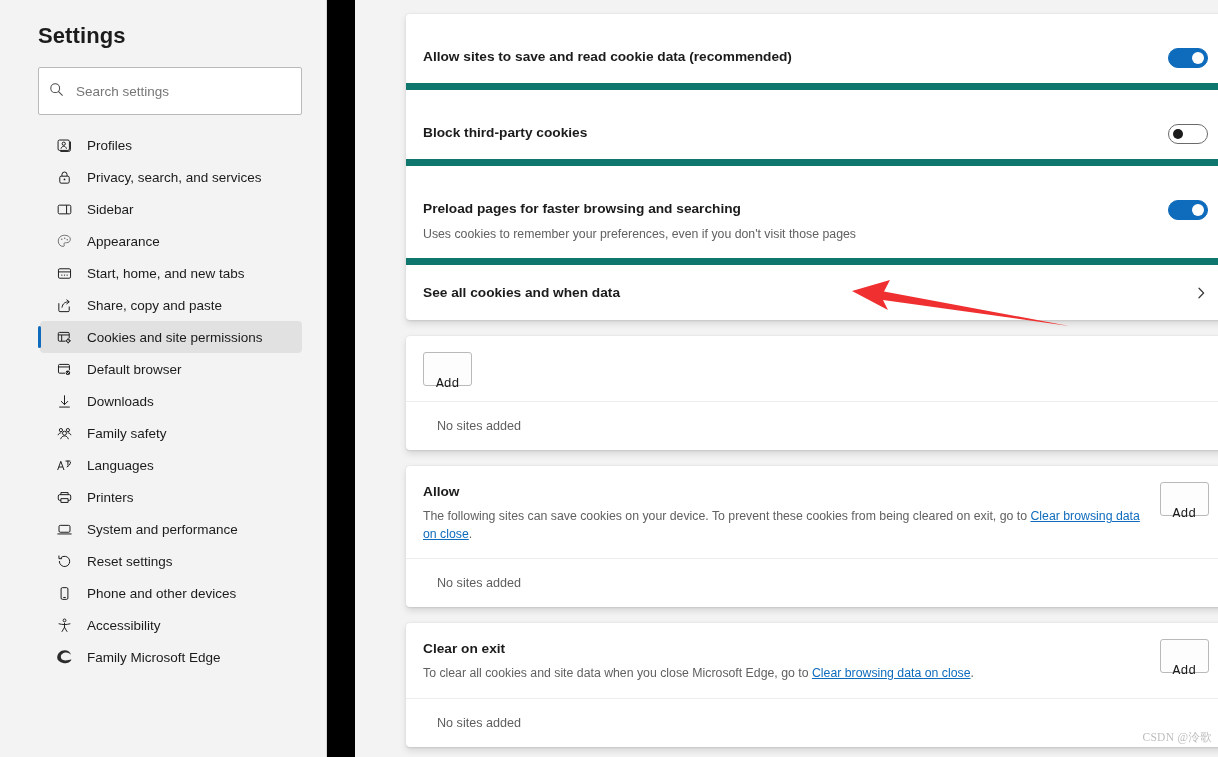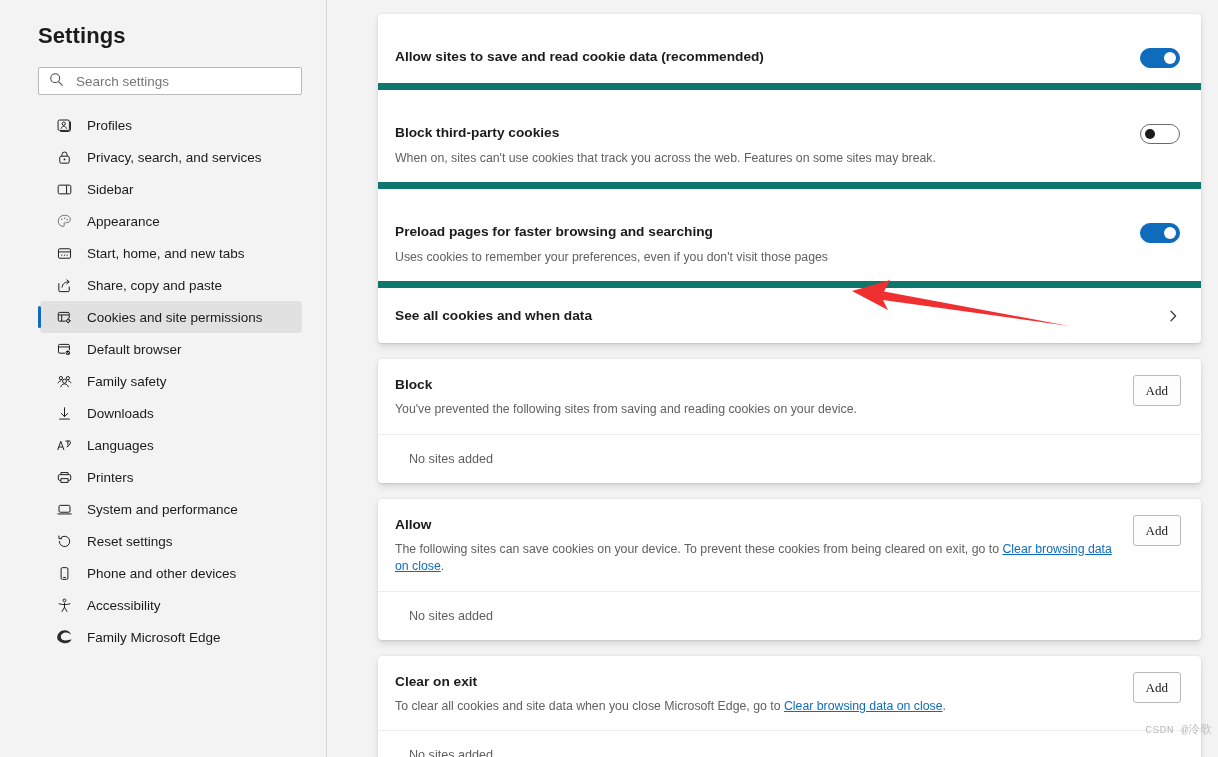--- a/index.html
+++ b/index.html
@@ -8,21 +8,22 @@
     width: 1218px; height: 757px;
     overflow: hidden;
     background: #ffffff;
     font-family: "Liberation Sans", "DejaVu Sans", sans-serif;
     -webkit-font-smoothing: antialiased;
   }
   #app {
     position: relative;
     width: 1218px; height: 757px;
     display: flex;
-    background: #a21caf;
+    background: #000000;
+    gap: 28px;
   }
 
   
   .sidebar {
     width: 327px;
     height: 757px;
     background: #f3f3f3;
     border-right: 1px solid #d6d6d6;
     flex: 0 0 327px;
     position: relative;
@@ -31,21 +32,21 @@
   .settings-title {
     font-size: 22px;
     font-weight: 600;
     color: #1b1b1b;
     padding: 22px 0 0 38px;
     letter-spacing: .1px;
     line-height: 28px;
   }
   .search-wrap {
     margin: 17px 24px 0 38px;
-    height: 28px;
+    height: 48px;
     background: #ffffff;
     border: 1px solid #b9b9b9;
     border-radius: 2px;
     display: flex;
     align-items: center;
     padding: 0 10px;
   }
   .search-wrap svg { flex: 0 0 auto; }
   .search-input {
     border: 0;
@@ -222,25 +223,25 @@
     line-height: 17.5px;
     margin-top: 7px;
   }
   .add-btn {
     flex: 0 0 auto;
     min-width: 44px;
     height: 31px;
     background: #fdfdfd;
     border: 1px solid #b9b9b9;
     border-radius: 3px;
-    font-family: Liberation Serif, serif;
+    font-family: Liberation Mono, monospace;
     font-size: 13px;
     color: #1b1b1b;
     cursor: pointer;
-    padding: 0 12px;
+    padding: 16px 12px;
     line-height: 29px;
   }
   .empty-row {
     border-top: 1px solid #ededed;
     padding: 15px 20px 15px 31px;
     font-size: 12.6px;
     color: #5e5e5e;
     line-height: 18px;
   }
 
@@ -249,24 +250,24 @@
     position: absolute;
     left: 0; top: 0;
     width: 1218px; height: 757px;
     pointer-events: none;
   }
 
   
   .watermark {
     position: absolute;
     right: 6px;
-    bottom: 20px;
+    bottom: 12px;
     font-size: 11.5px;
     color: #bdbdbd;
-    font-family: Liberation Mono, monospace;
+    font-family: Liberation Serif, serif;
     letter-spacing: .3px;
     white-space: nowrap;
     margin-top: 38px;
   }
 </style>
 </head>
 <body>
 
 <div id="app">
 
@@ -383,40 +384,40 @@
             <circle cx="12.6" cy="12.4" r="2.4" fill="#1b1b1b"></circle>
             <path d="M11.4 12.4l.9.95 1.7-1.9" stroke="#f3f3f3" stroke-width="1" stroke-linecap="round" stroke-linejoin="round" fill="none"></path>
           </svg>
         </span>
         <span class="lbl">Default browser</span>
       </div>
 
       <div class="nav-item">
         <span class="ico">
           <svg width="17" height="17" viewBox="0 0 18 18" fill="none">
+            <line x1="9" y1="2.9" x2="9" y2="12.1" stroke="#1b1b1b" stroke-width="1.05" stroke-linecap="round"></line>
+            <path d="M5.6 8.9L9 12.3l3.4-3.4" stroke="#1b1b1b" stroke-width="1.05" stroke-linecap="round" stroke-linejoin="round" fill="none"></path>
+            <line x1="3.8" y1="14.9" x2="14.2" y2="14.9" stroke="#1b1b1b" stroke-width="1.05" stroke-linecap="round"></line>
+          </svg>
+        </span>
+        <span class="lbl">Downloads</span>
+      </div>
+
+      <div class="nav-item">
+        <span class="ico">
+          <svg width="17" height="17" viewBox="0 0 18 18" fill="none">
             <circle cx="5.2" cy="5.4" r="1.7" stroke="#1b1b1b" stroke-width="1.02"></circle>
             <circle cx="12.6" cy="5.4" r="1.7" stroke="#1b1b1b" stroke-width="1.02"></circle>
             <circle cx="9" cy="8.7" r="2.1" stroke="#1b1b1b" stroke-width="1.02"></circle>
             <path d="M2.3 10.4c.5-1.4 1.6-2.1 2.9-2.1" stroke="#1b1b1b" stroke-width="1.02" stroke-linecap="round"></path>
             <path d="M15.7 10.4c-.5-1.4-1.6-2.1-2.9-2.1" stroke="#1b1b1b" stroke-width="1.02" stroke-linecap="round"></path>
             <path d="M5 14.6c.6-2 2.1-3 4-3s3.4 1 4 3" stroke="#1b1b1b" stroke-width="1.02" stroke-linecap="round"></path>
           </svg>
         </span>
         <span class="lbl">Family safety</span>
-      </div>
-
-      <div class="nav-item">
-        <span class="ico">
-          <svg width="17" height="17" viewBox="0 0 18 18" fill="none">
-            <line x1="9" y1="2.9" x2="9" y2="12.1" stroke="#1b1b1b" stroke-width="1.05" stroke-linecap="round"></line>
-            <path d="M5.6 8.9L9 12.3l3.4-3.4" stroke="#1b1b1b" stroke-width="1.05" stroke-linecap="round" stroke-linejoin="round" fill="none"></path>
-            <line x1="3.8" y1="14.9" x2="14.2" y2="14.9" stroke="#1b1b1b" stroke-width="1.05" stroke-linecap="round"></line>
-          </svg>
-        </span>
-        <span class="lbl">Downloads</span>
       </div>
 
       <div class="nav-item">
         <span class="ico">
           <svg width="17" height="17" viewBox="0 0 18 18" fill="none">
             <path d="M1.9 13.4L5.1 4.6l3.2 8.8" stroke="#1b1b1b" stroke-width="1.05" stroke-linecap="round" stroke-linejoin="round" fill="none"></path>
             <line x1="3.1" y1="10.6" x2="7.1" y2="10.6" stroke="#1b1b1b" stroke-width="1.05"></line>
             <path d="M10.4 4.3h4.4M12.6 4.3v4.3M15.4 5.6c-.4 2.4-1.9 4-3.6 4.8" stroke="#1b1b1b" stroke-width="1.05" stroke-linecap="round" fill="none"></path>
           </svg>
         </span>
@@ -500,21 +501,20 @@
             <div class="row-title">Allow sites to save and read cookie data (recommended)</div>
           </div>
           <div class="toggle on">
               <span class="knob"></span>
             </div>
         </div>
 
         <div class="row">
           <div class="texts">
             <div class="row-title">Block third-party cookies</div>
-            <div class="row-desc">When on, sites can't use cookies that track you across the web. Features on some sites may break.</div>
           </div>
           <div class="toggle off">
               <span class="knob"></span>
             </div>
         </div>
 
         <div class="row">
           <div class="texts">
             <div class="row-title">Preload pages for faster browsing and searching</div>
             <div class="row-desc">Uses cookies to remember your preferences, even if you don't visit those pages</div>
@@ -531,26 +531,20 @@
           <span class="chev">
             <svg width="14" height="14" viewBox="0 0 14 14" fill="none">
               <path d="M5 2.2l4.6 4.8L5 11.8" stroke="#3b3b3b" stroke-width="1.25" stroke-linecap="round" stroke-linejoin="round" fill="none"></path>
             </svg>
           </span>
         </div>
       </section>
 
       <section class="card">
         <div class="sec-head">
-          <div class="texts">
-            <div class="sec-title">Block</div>
-            <div class="sec-desc">
-              <span>You've prevented the following sites from saving and reading cookies on your device.</span>
-            </div>
-          </div>
           <button class="add-btn">Add</button>
         </div>
         <div class="empty-row">No sites added</div>
       </section>
 
       <section class="card">
         <div class="sec-head">
           <div class="texts">
             <div class="sec-title">Allow</div>
             <div class="sec-desc"><span>The following sites can save cookies on your device. To prevent these cookies from being cleared on exit, go to </span><span class="inline-link">Clear browsing data on close</span><span>.</span></div>

